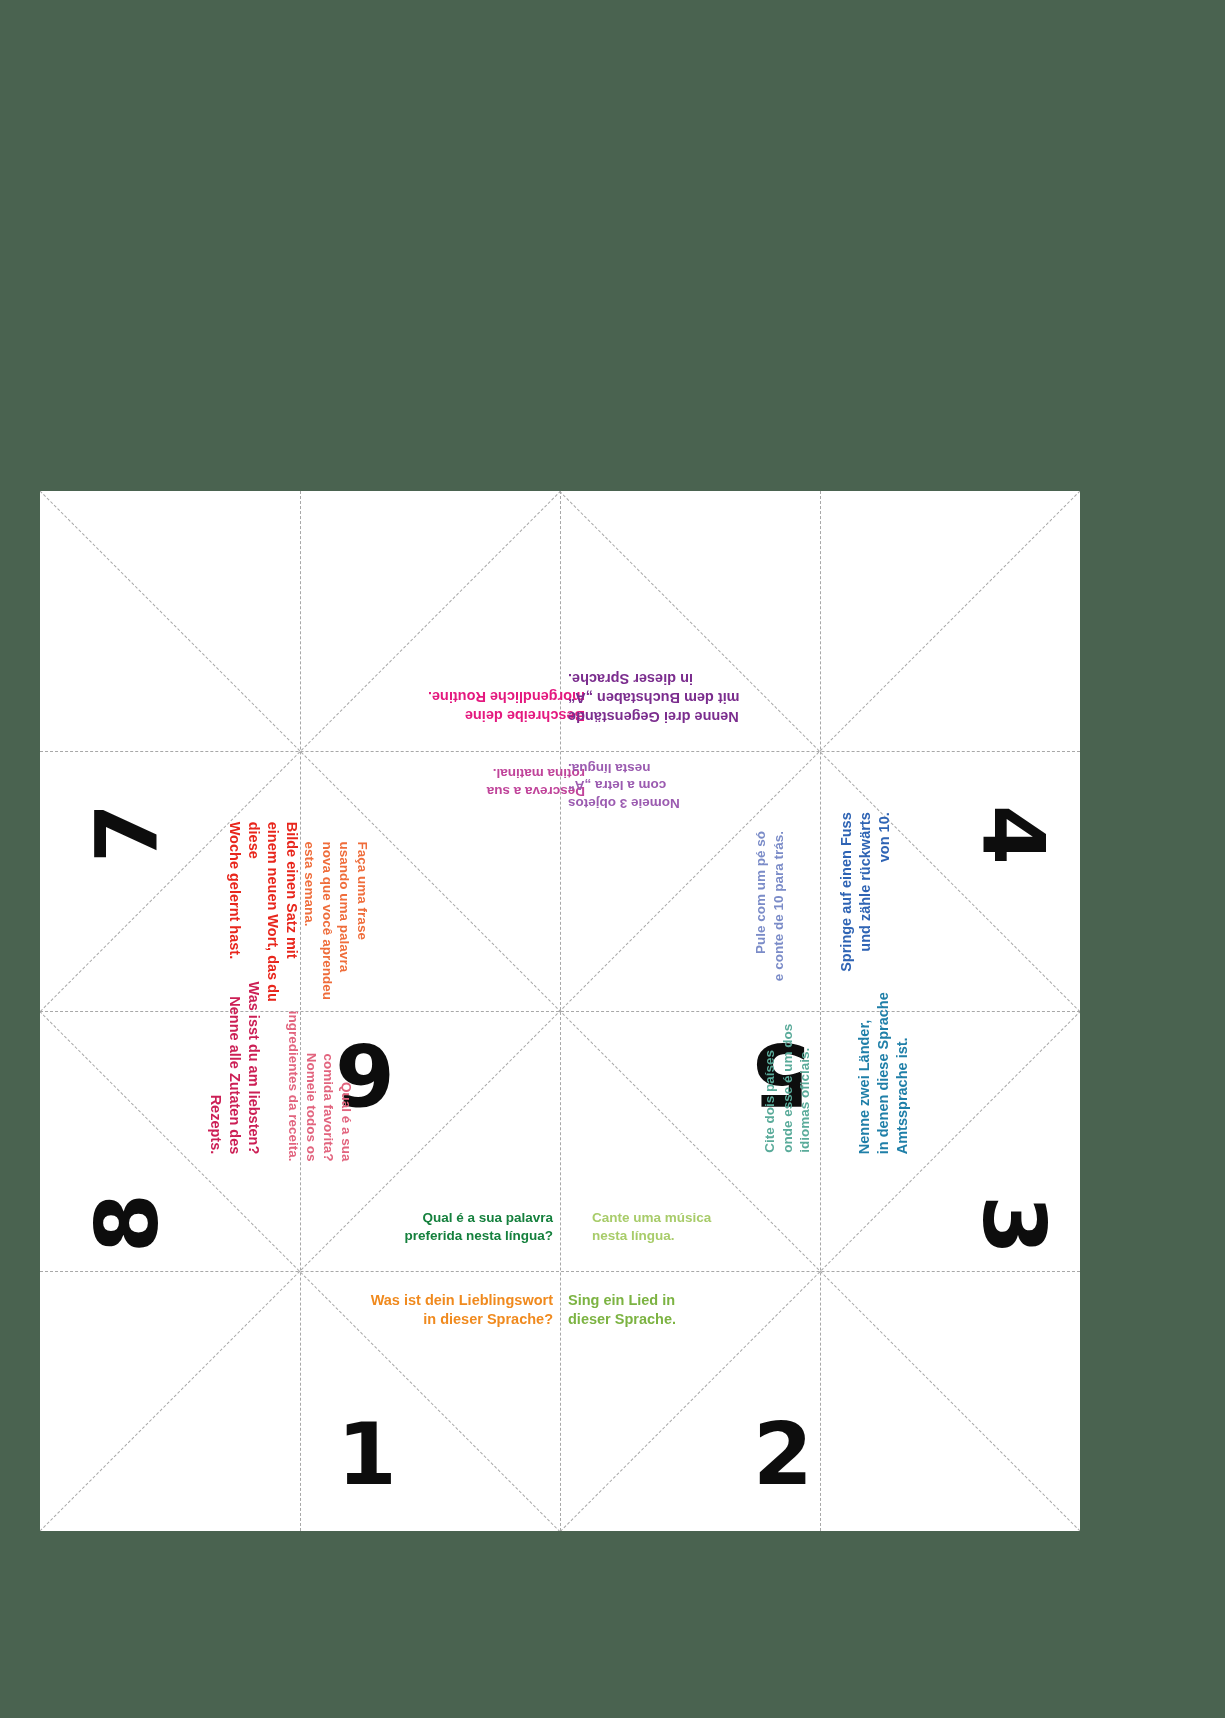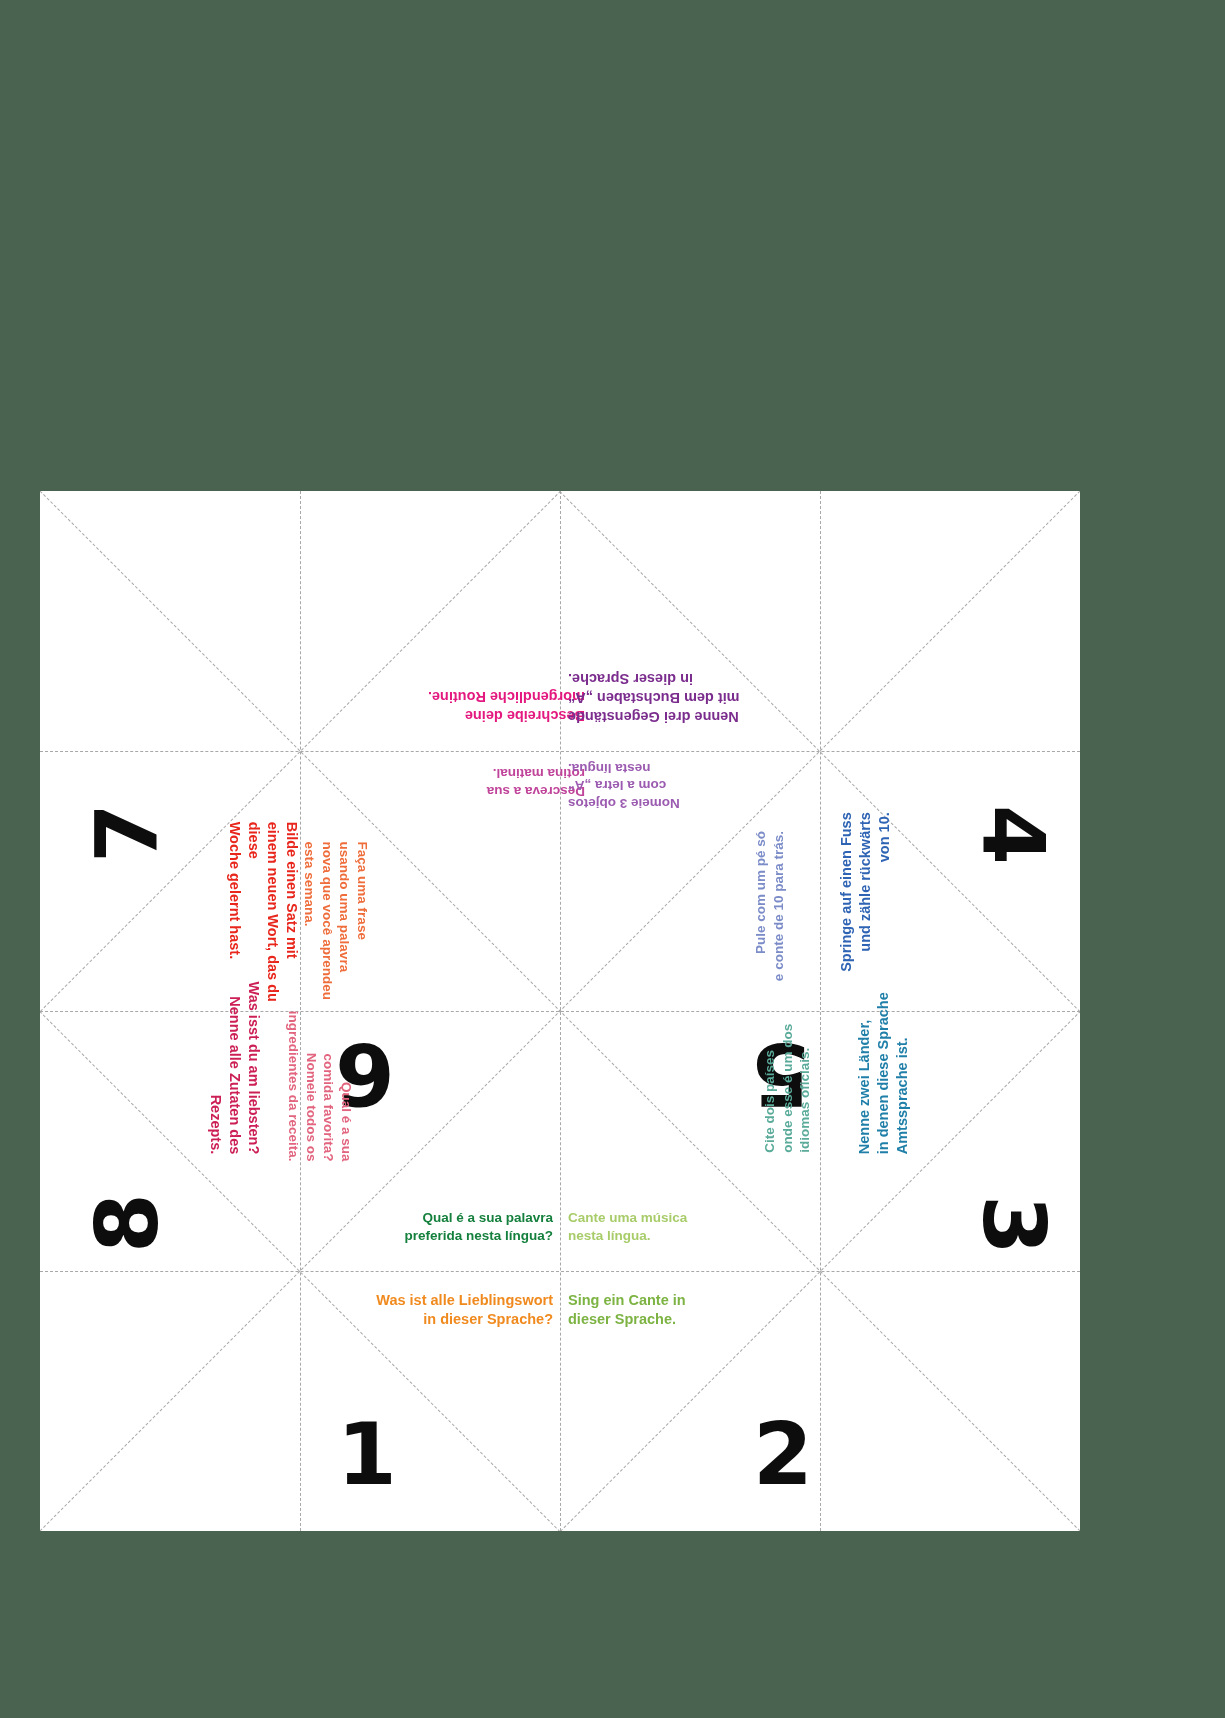--- a/index.html
+++ b/index.html
@@ -135,21 +135,21 @@
 
   <div class="pblock de rm90 ta-l" style="left:748px;top:540px;width:190px;color:#1f7fa8;">Nenne zwei Länder,
 in denen diese Sprache
 Amtssprache ist.</div>
   <div class="pblock pt rm90 ta-l" style="left:660px;top:548px;width:175px;color:#5aab9a;">Cite dois países
 onde esse é um dos
 idiomas oficiais.</div>
 
   <div class="pblock pt r0 ta-r" style="left:328px;top:718px;width:185px;color:#15803d;">Qual é a sua palavra
 preferida nesta língua?</div>
-  <div class="pblock de r0 ta-r" style="left:318px;top:800px;width:195px;color:#f08a1e;">Was ist alle Lieblingswort
+  <div class="pblock de r0 ta-r" style="left:318px;top:800px;width:195px;color:#f08a1e;">Was ist dein Lieblingswort
 in dieser Sprache?</div>
 
-  <div class="pblock pt r0 ta-l" style="left:528px;top:718px;width:185px;color:#a8cc6a;">Cante uma música
+  <div class="pblock pt r0 ta-l" style="left:552px;top:718px;width:185px;color:#a8cc6a;">Cante uma música
 nesta língua.</div>
-  <div class="pblock de r0 ta-l" style="left:528px;top:800px;width:185px;color:#7cb342;">Sing ein Cante in
+  <div class="pblock de r0 ta-l" style="left:528px;top:800px;width:185px;color:#7cb342;">Sing ein Lied in
 dieser Sprache.</div>
 
 </div>
 
 </body></html>

